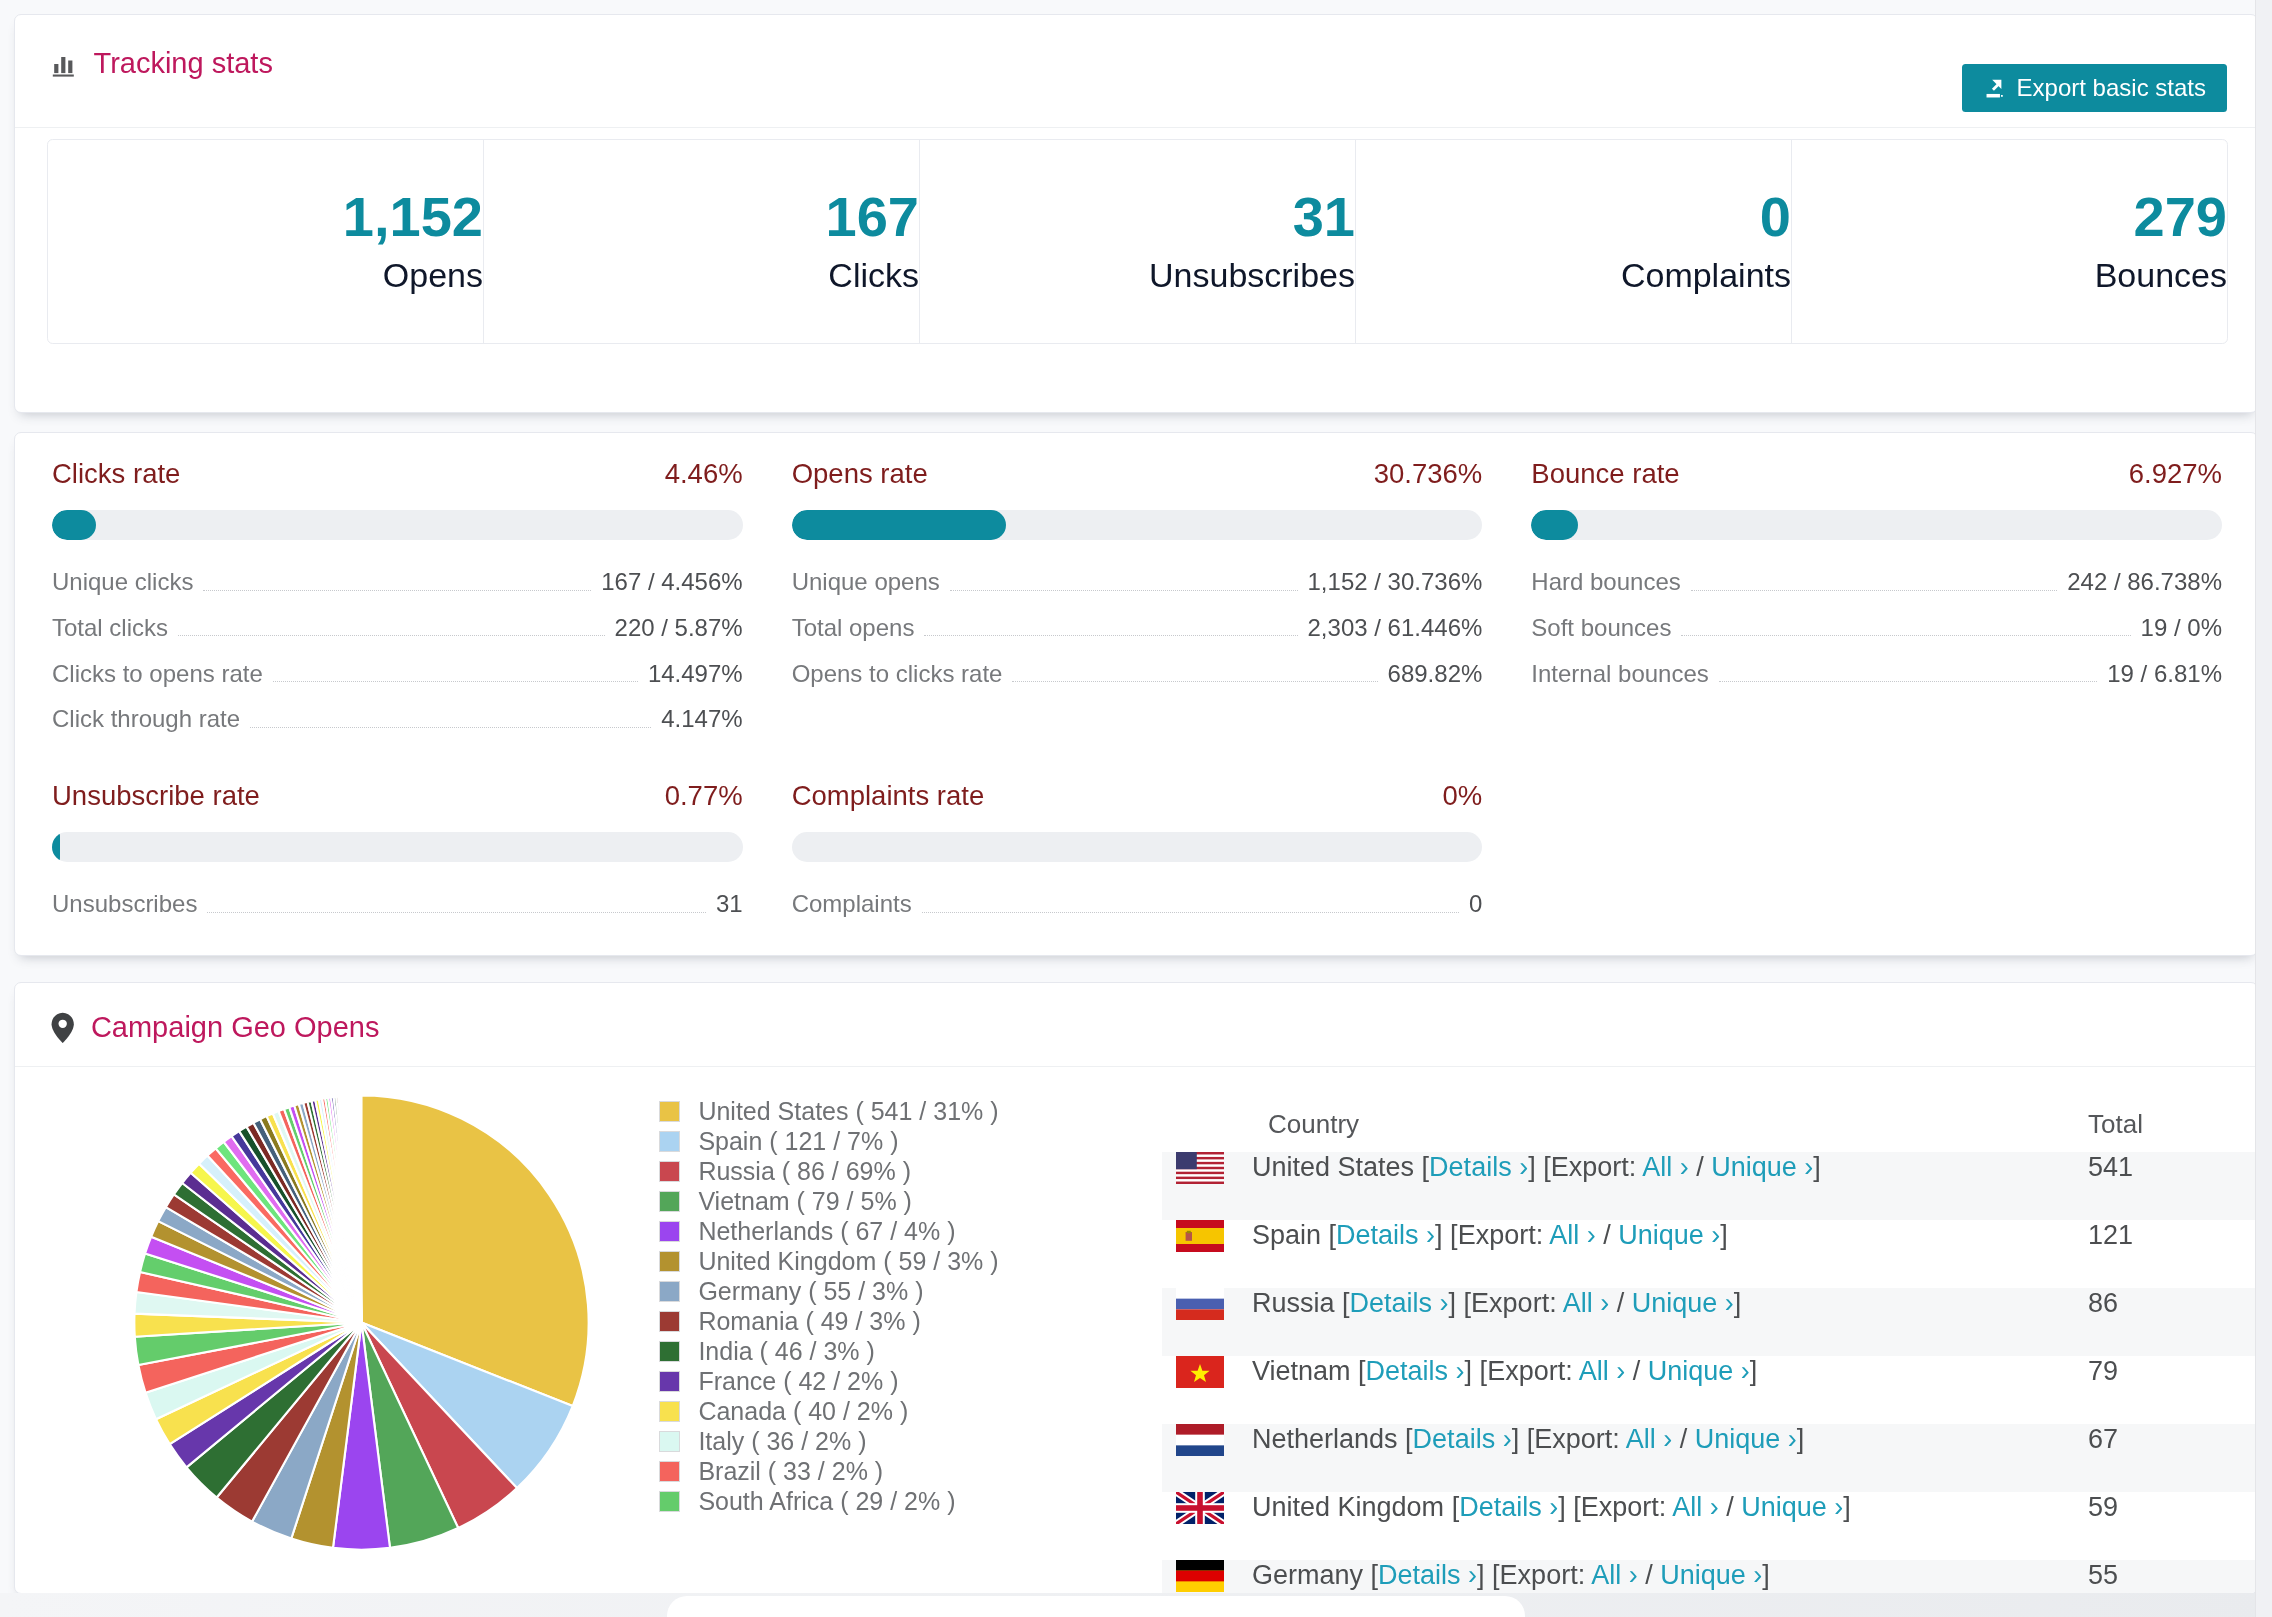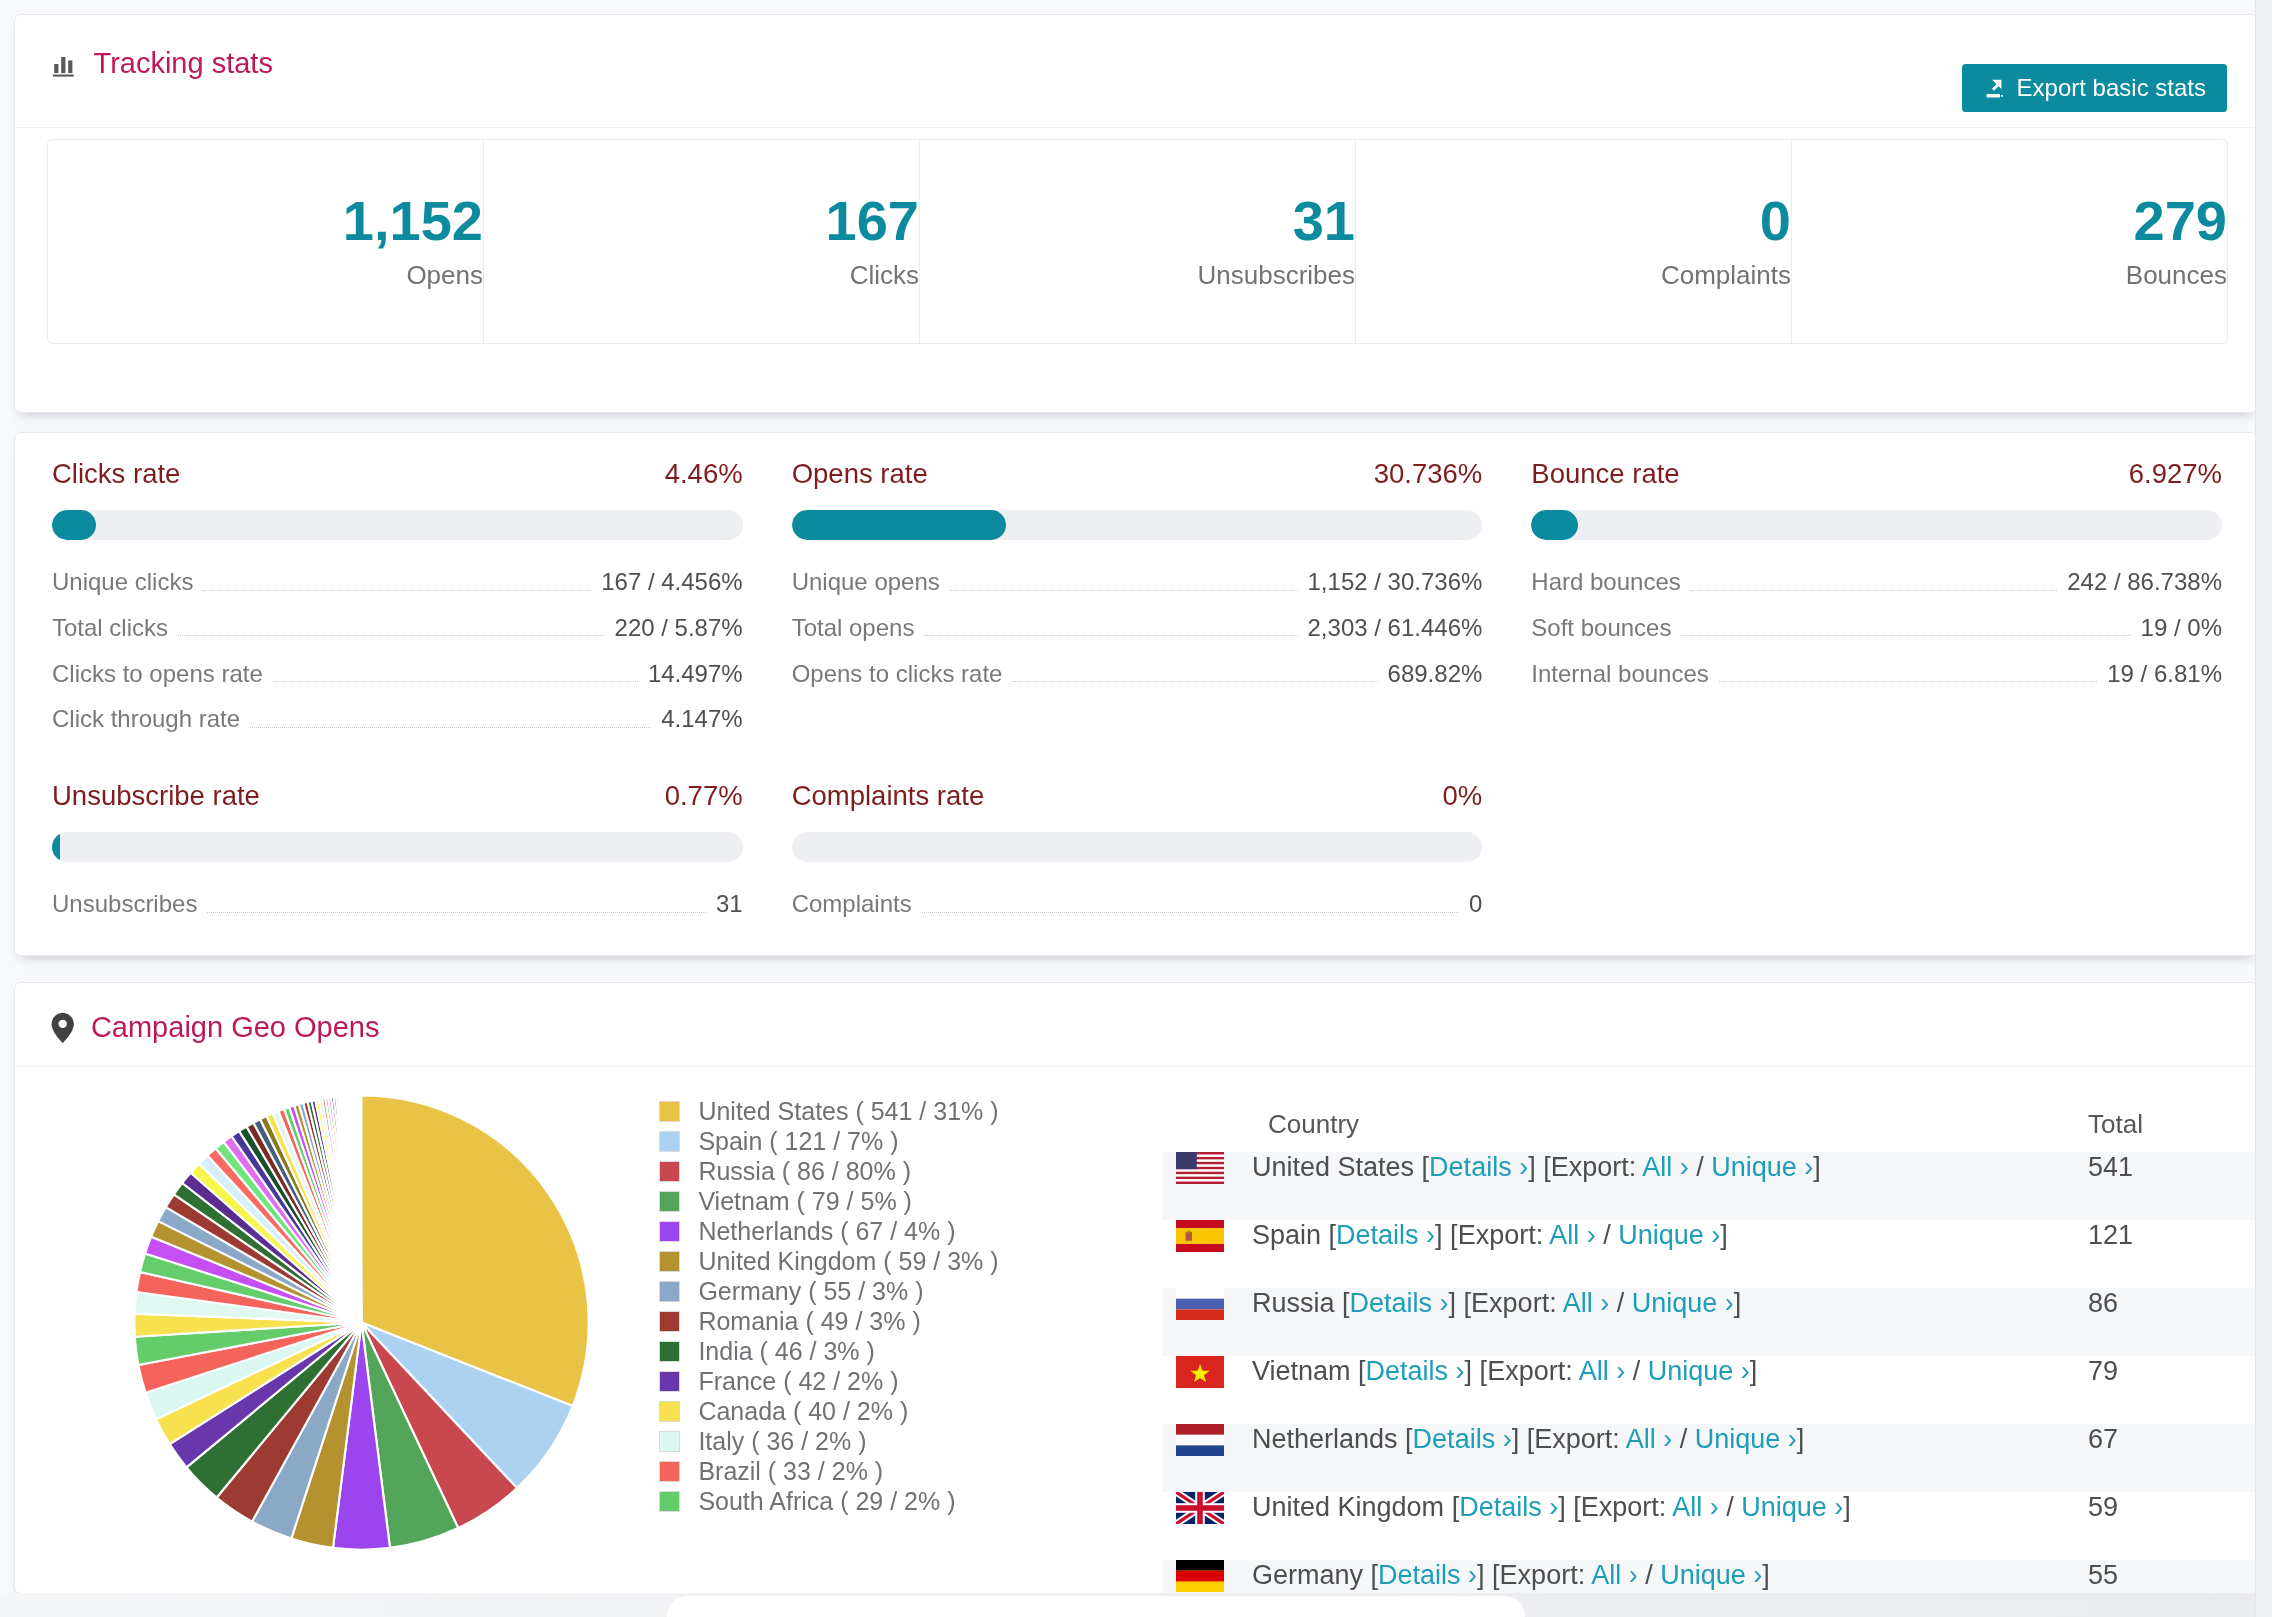--- a/index.html
+++ b/index.html
@@ -20,21 +20,21 @@
   .export-btn{position:absolute;right:30px;top:49px;height:48px;display:flex;
     align-items:center;gap:11.3px;padding:0 21px;background:var(--accent,#0d8b9e);
     border:none;border-radius:3.5px;color:#fff;font-size:24px;cursor:pointer;
     font-family:"Liberation Sans",sans-serif}
   #summary-row{position:absolute;left:32px;right:29px;top:124px;height:203px;
     border:0.7px solid #e9ebf0;border-radius:5.6px;display:flex;background:#fff}
   .stat-cell{flex:1;display:flex;flex-direction:column;align-items:flex-end;
     justify-content:center;border-right:0.7px solid #e9ebf0}
   .stat-cell:last-child{border-right:none}
   .stat-value{font-size:56px;font-weight:bold;color:var(--accent,#0d8b9e);line-height:1.05}
-  .stat-label{font-size:26px;color:#737373;margin-top:10px}
+  .stat-label{font-size:34px;color:#0f172a;margin-top:10px}
   
   #card-rates{top:432px;height:522px}
   #rates-grid{display:grid;grid-template-columns:1fr 1fr 1fr;column-gap:49px;
     padding:25.4px 35px 0 37px}
   .rate-block{min-height:7px}
   .rate-block:nth-child(n+4){margin-top:47px}
   .rate-head{display:flex;justify-content:space-between;align-items:baseline}
   .rate-title,.rate-value{font-size:27.5px;font-weight:normal;color:#7f1d1d}
   .bar-track{margin-top:20px;height:30px;border-radius:15px;background:#edeff2;overflow:hidden}
   .bar-fill{height:100%;border-radius:15px;background:var(--accent,#0d8b9e)}
@@ -330,21 +330,21 @@
       <div class="lgd-item">
      <span class="lgd-swatch" style="background:#e9c345"></span>
      <span class="lgd-label">United States ( 541 / 31% )</span>
    </div>
       <div class="lgd-item">
      <span class="lgd-swatch" style="background:#abd3f1"></span>
      <span class="lgd-label">Spain ( 121 / 7% )</span>
    </div>
       <div class="lgd-item">
      <span class="lgd-swatch" style="background:#c9474f"></span>
-     <span class="lgd-label">Russia ( 86 / 80% )</span>
+     <span class="lgd-label">Russia ( 86 / 69% )</span>
    </div>
       <div class="lgd-item">
      <span class="lgd-swatch" style="background:#53a659"></span>
      <span class="lgd-label">Vietnam ( 79 / 5% )</span>
    </div>
       <div class="lgd-item">
      <span class="lgd-swatch" style="background:#9b45ef"></span>
      <span class="lgd-label">Netherlands ( 67 / 4% )</span>
    </div>
       <div class="lgd-item">

